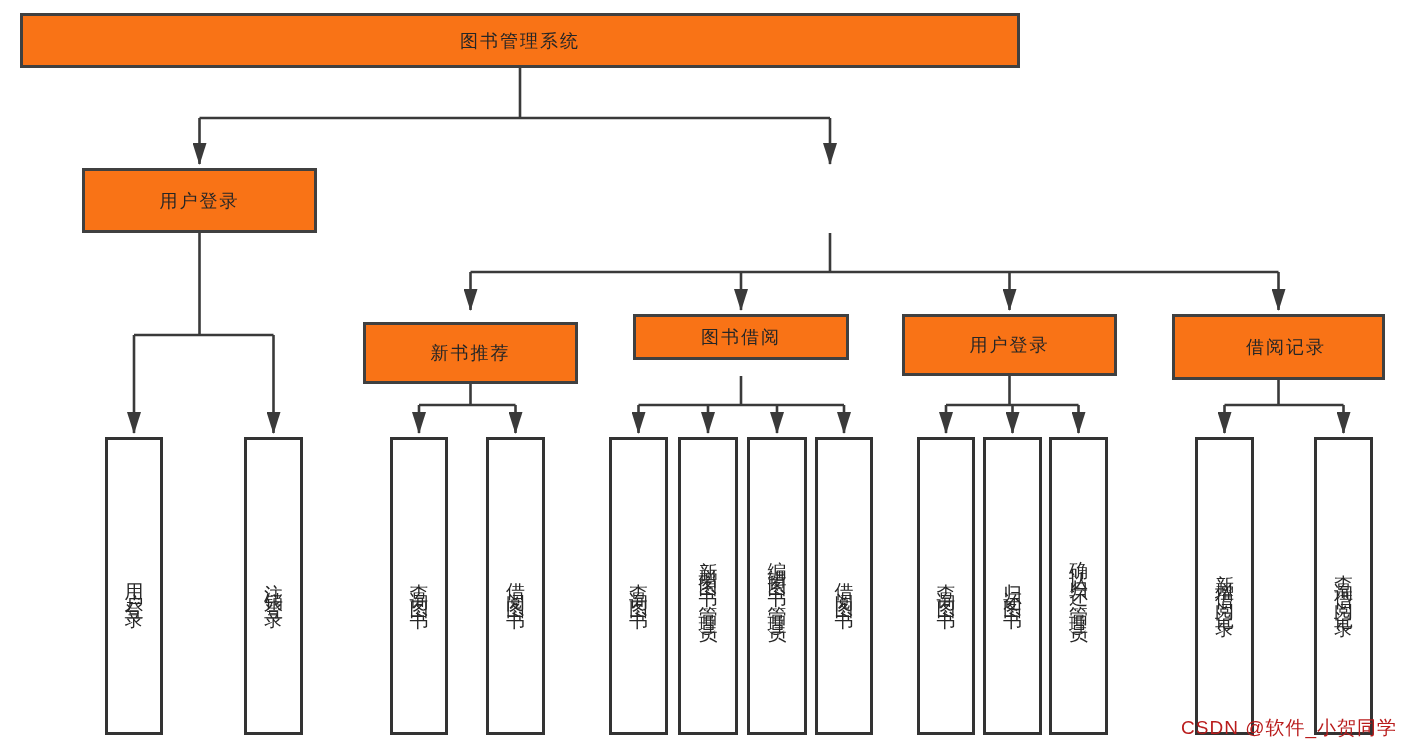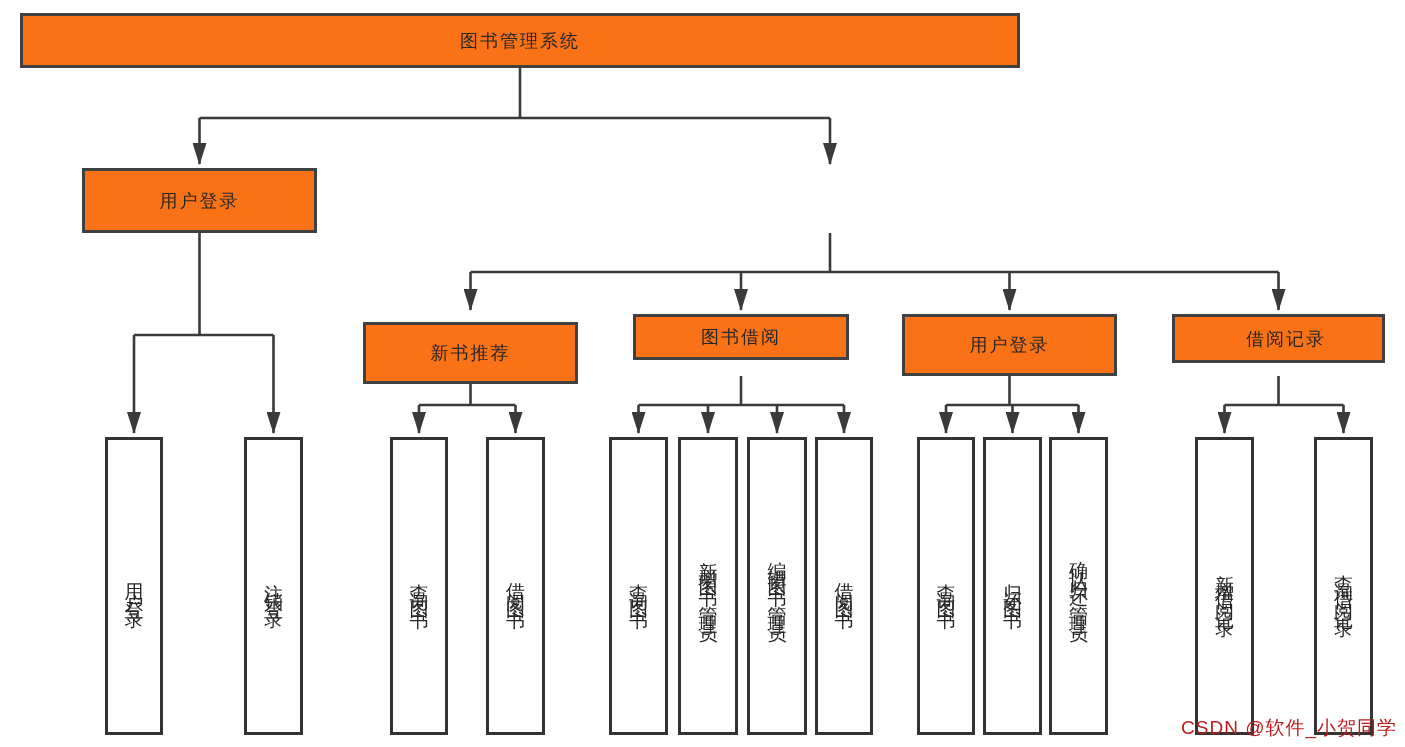--- a/index.html
+++ b/index.html
@@ -116,21 +116,21 @@
     <path class="cline" d="M1343.5,405 L1343.5,433" marker-end="url(#arrow)"></path>
   </svg>
 
   <div class="node" style="left:20px; top:13px; width:1000px; height:55px;">图书管理系统</div>
 
   <div class="node" style="left:82px; top:168px; width:235px; height:65px;">用户登录</div>
 
   <div class="node" style="left:363px; top:322px; width:215px; height:62px;">新书推荐</div>
   <div class="node" style="left:633px; top:314px; width:216px; height:46px;">图书借阅</div>
   <div class="node" style="left:902px; top:314px; width:215px; height:62px;">用户登录</div>
-  <div class="node" style="left:1172px; top:314px; width:213px; height:49px;padding-left:15px;">借阅记录</div>
+  <div class="node" style="left:1172px; top:314px; width:213px; height:66px;padding-left:15px;">借阅记录</div>
 
   <div class="vnode" style="left:105px; top:437px; width:58px; height:298px;">用户登录</div>
   <div class="vnode" style="left:244px; top:437px; width:59px; height:298px;">注销登录</div>
 
   <div class="vnode" style="left:390px; top:437px; width:58px; height:298px;">查询图书</div>
   <div class="vnode" style="left:486px; top:437px; width:59px; height:298px;">借阅图书</div>
 
   <div class="vnode" style="left:609px; top:437px; width:59px; height:298px;">查询图书</div>
   <div class="vnode" style="left:678px; top:437px; width:60px; height:298px;">新增图书（管理员）</div>
   <div class="vnode" style="left:747px; top:437px; width:60px; height:298px;">编辑图书（管理员）</div>

